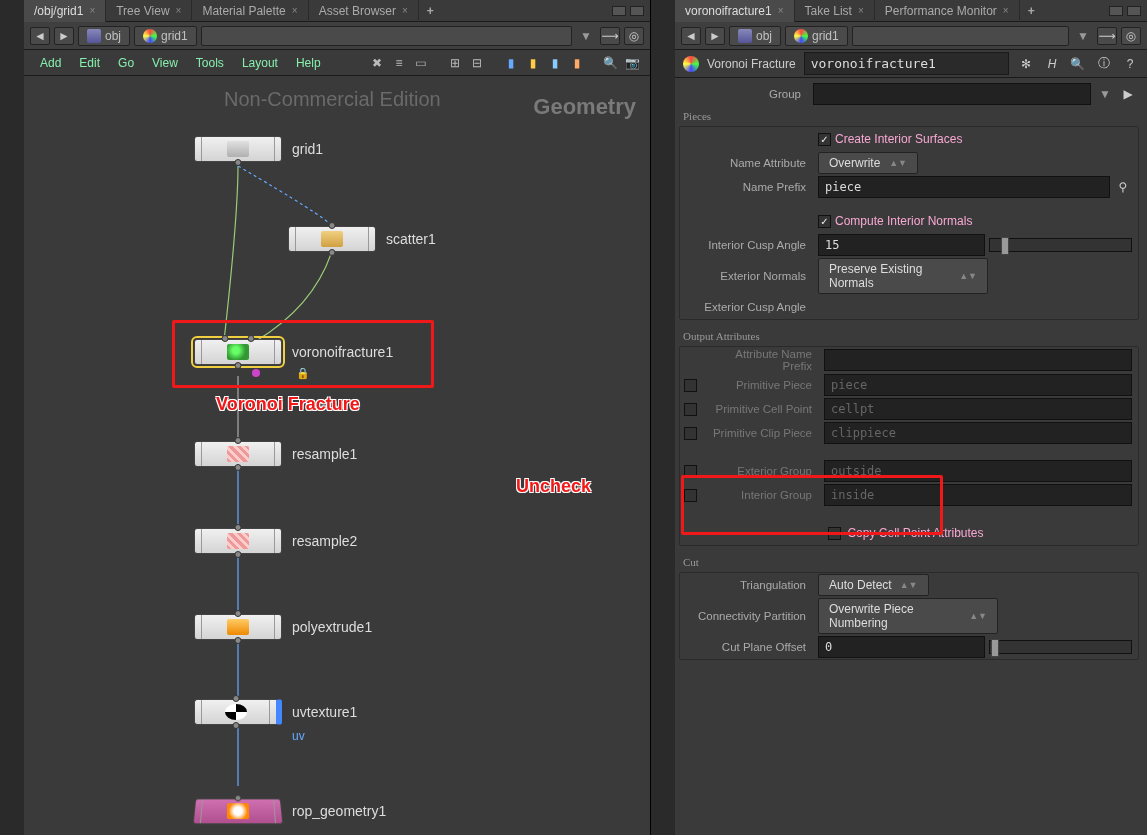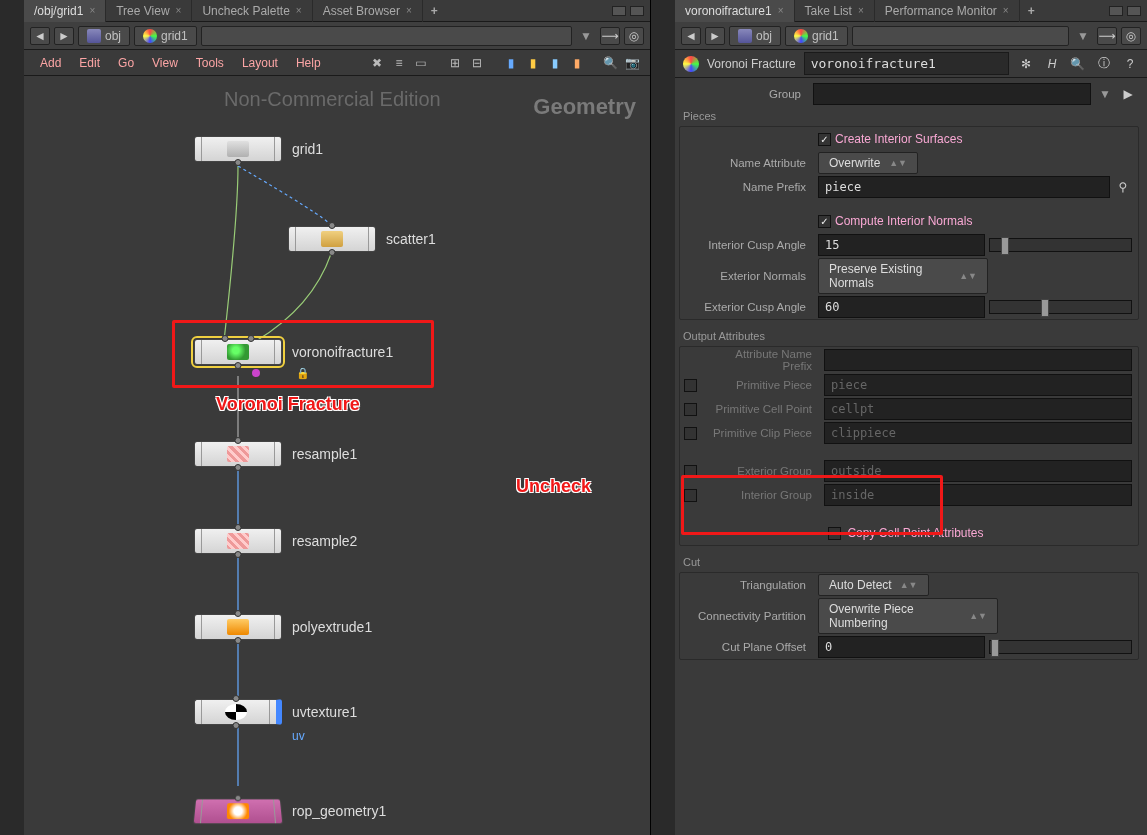--- a/index.html
+++ b/index.html
@@ -18,21 +18,21 @@
 .winbtn { width: 14px; height: 10px; background: #555; border: 1px solid #222; }
 
 .navbar { background: #3f3f3f; height: 28px; display: flex; align-items: center; gap: 4px; padding: 0 6px; border-bottom: 1px solid #1a1a1a; }
 .navbtn { width: 20px; height: 18px; display: flex; align-items: center; justify-content: center; color: #ccc; background: #4a4a4a; border: 1px solid #222; border-radius: 2px; }
 .pathchip { display: flex; align-items: center; gap: 4px; background: #4a4a4a; border: 1px solid #222; padding: 2px 8px; border-radius: 2px; height: 20px; }
 .pathchip .ico { width: 14px; height: 14px; display: inline-block; }
 .path-grow { flex: 1; background: #4a4a4a; border: 1px solid #222; height: 20px; border-radius: 2px; }
 .dd-arrow { color: #999; padding: 0 4px; }
 
 .menubar { background: #3a3a3a; height: 26px; display: flex; align-items: center; padding: 0 8px; border-bottom: 1px solid #1a1a1a; gap: 2px; }
-.menuitem { padding: 4px 8px; color: #fca5a5; }
+.menuitem { padding: 4px 8px; color: #86efac; }
 .menubar .tools { margin-left: auto; display: flex; gap: 4px; }
 .tbtn { width: 18px; height: 18px; display: flex; align-items: center; justify-content: center; color: #bbb; border-radius: 2px; }
 
 .graph { flex: 1; background: #3a3a3a; position: relative; overflow: hidden; }
 .watermark { position: absolute; top: 12px; left: 200px; color: #6a6a6a; font-size: 20px; }
 .ctxlabel { position: absolute; top: 18px; right: 14px; color: #7a7a7a; font-size: 22px; font-weight: bold; }
 
 .node { position: absolute; display: flex; align-items: center; gap: 10px; }
 .node-body { width: 88px; height: 26px; background: linear-gradient(#f0f0f0,#d4d4d4); border: 1px solid #444; border-radius: 3px; display: flex; align-items: center; justify-content: center; position: relative; }
 .node-body::before, .node-body::after { content:""; position:absolute; left:6px; width:1px; height:100%; background:#999; }
@@ -62,21 +62,21 @@
 .parmlabel.dim { color: #777; }
 .parmctrl { flex: 1; display: flex; align-items: center; gap: 4px; }
 .txt { background: #222; border: 1px solid #111; color: #ddd; padding: 3px 6px; font-family: monospace; font-size: 12px; flex: 1; }
 .txt.dim { color: #666; }
 .dd { background: #4a4a4a; border: 1px solid #222; color: #ddd; padding: 3px 10px; border-radius: 2px; display: flex; align-items: center; gap: 8px; min-width: 100px; }
 .dd .arr { margin-left: auto; color: #888; font-size: 9px; }
 .chk { width: 13px; height: 13px; background: #333; border: 1px solid #111; display: inline-flex; align-items: center; justify-content: center; color: #eee; font-size: 10px; }
 .chklabel { color: #f9a8d4; font-size: 12px; }
 .slider { flex: 1; height: 14px; background: #333; border: 1px solid #111; position: relative; min-width: 100px; }
 .slider .thumb { position: absolute; top: -2px; width: 8px; height: 18px; background: #999; border: 1px solid #444; }
-.grouplabel { color: #999; font-size: 11px; padding: 4px 8px 2px 8px; }
+.grouplabel { color: #999; font-size: 11px; padding: 4px 8px 2px 8px; font-family: Liberation Serif, serif; }
 .grpbox { border: 1px solid #2a2a2a; margin: 2px 4px 6px 4px; border-radius: 2px; }
 .chkcol { width: 20px; display:flex; justify-content:center; }
 .ico-obj { background: linear-gradient(#88b,#559); width: 14px; height: 14px; border-radius: 2px; }
 .ico-geo { background: conic-gradient(#f44,#4f4,#44f,#ff4,#f44); width: 14px; height: 14px; border-radius: 50%; }
 .nglyph { width: 22px; height: 16px; background: #d8a850; border-radius: 2px; }
 .nglyph.grid { background: linear-gradient(#e0e0e0,#b0b0b0); }
 .nglyph.scat { background: linear-gradient(#f0d080,#d0a040); }
 .nglyph.vor { background: radial-gradient(circle at 40% 40%, #6f6 20%, #393 60%); }
 .nglyph.res { background: repeating-linear-gradient(45deg,#e99,#e99 3px,#fcc 3px,#fcc 6px); }
 .nglyph.ext { background: linear-gradient(#fc6,#e80); }
@@ -93,21 +93,21 @@
   <div class="tabbar">
     <div class="tab active">
         <span>/obj/grid1</span>
         <span class="tab-x">×</span>
       </div>
     <div class="tab">
         <span>Tree View</span>
         <span class="tab-x">×</span>
       </div>
     <div class="tab">
-        <span>Uncheck Palette</span>
+        <span>Material Palette</span>
         <span class="tab-x">×</span>
       </div>
     <div class="tab">
         <span>Asset Browser</span>
         <span class="tab-x">×</span>
       </div>
     <div class="tab-add">+</div>
     <div class="winctl">
         <div class="winbtn"></div>
         <div class="winbtn"></div>
@@ -359,26 +359,20 @@
         <div class="parmlabel">Exterior Normals</div>
         <div class="parmctrl">
             <div class="dd" style="flex:0 0 170px">
               <span>Preserve Existing Normals</span>
               <span class="arr">▲▼</span>
             </div>
           </div>
       </div>
       <div class="parmrow">
         <div class="parmlabel">Exterior Cusp Angle</div>
-        <div class="parmctrl">
-            <input class="txt" style="flex: 0 0 78px;" value="60">
-            <div class="slider">
-              <div class="thumb" style="left:36%"></div>
-            </div>
-          </div>
       </div>
     </div>
 
     <div class="grouplabel">Output Attributes</div>
     <div class="grpbox" style="position:relative">
       <div class="parmrow">
         <div class="chkcol"></div>
         <div class="parmlabel dim" style="width:112px">Attribute Name Prefix</div>
         <div class="parmctrl">
             <input class="txt dim" style="">

